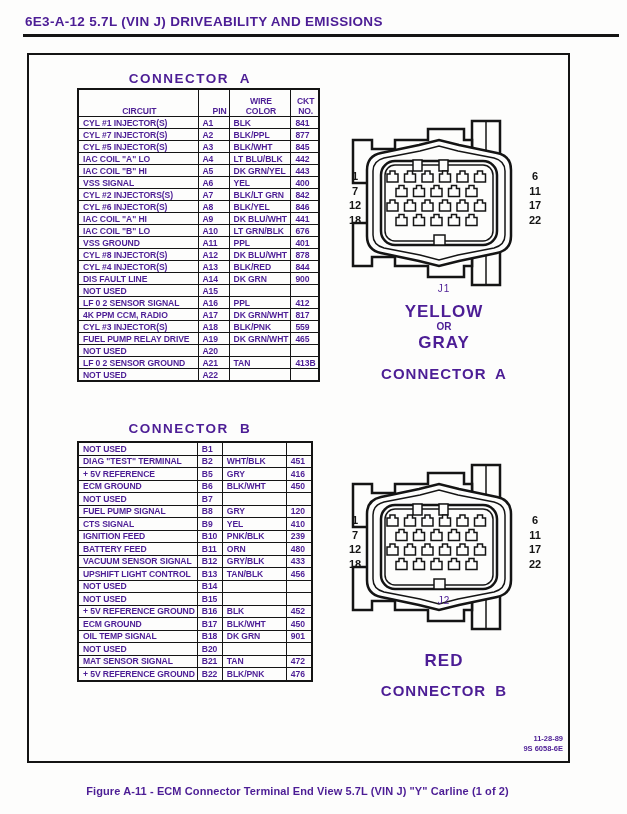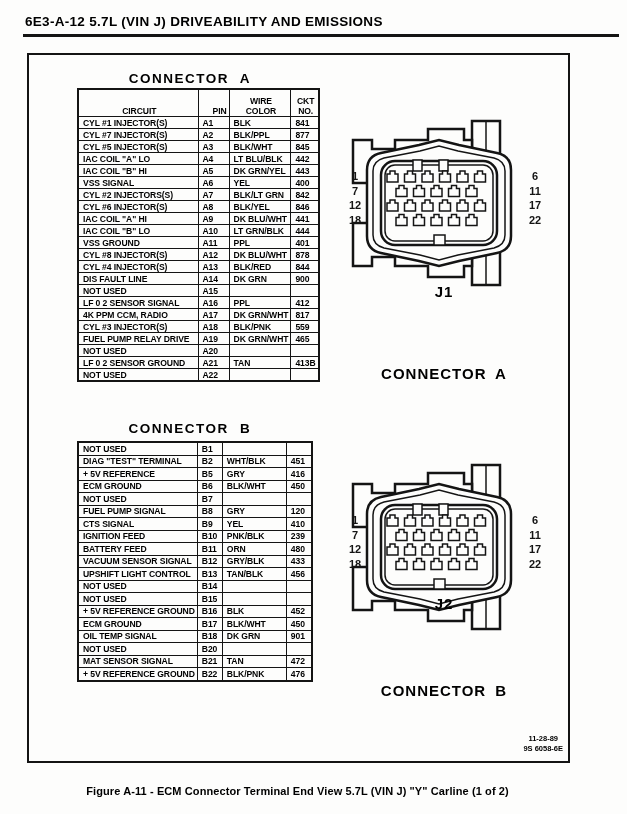--- a/index.html
+++ b/index.html
@@ -1,18 +1,18 @@
 <!DOCTYPE html>
 <html><head>
 <meta charset="utf-8">
 <style>
   html,body{margin:0;padding:0;background:#e8e8e8;}
   .page{
     position:relative;width:627px;height:814px;background:#fdfdfc;
-    font-family:"Liberation Sans",sans-serif;color:#000000;overflow:hidden;
+    font-family:"Liberation Sans",sans-serif;color:#4c1d95;overflow:hidden;
     margin:0 auto;
   }
   .hdr-title{position:absolute;left:25px;top:14px;font-size:13.5px;font-weight:bold;letter-spacing:.3px;white-space:nowrap;}
   .hdr-rule{position:absolute;left:23px;top:34px;width:596px;height:3px;background:#141414;}
   .border-box{position:absolute;left:27px;top:53px;width:539px;height:706px;border:2.5px solid #141414;}
   .abs{position:absolute;}
   .conn-title{font-size:13.5px;font-weight:bold;letter-spacing:1.5px;word-spacing:6px;text-align:center;white-space:nowrap;}
   .tbl{border-collapse:collapse;border:2px solid #141414;table-layout:fixed;}
   .tbl th,.tbl td{border:1.5px solid #141414;font-size:8.6px;font-weight:bold;padding:0 2px 0 4px;letter-spacing:-.1px;overflow:hidden;white-space:nowrap;}
   .tbl th{vertical-align:bottom;text-align:center;height:26px;line-height:10px;}
@@ -21,25 +21,25 @@
   .col-circuit{width:120px;}
   .col-pin{width:21px;}
   .col-color{width:56px;}
   .col-ckt{width:28px;}
   .tbl-b .col-circuit{width:112px;}
   .tbl-b .col-pin{width:25px;}
   .tbl-b .col-color{width:64px;}
   .tbl-b .col-ckt{width:26px;}
   .conn-svg{display:block;}
   .conn-svg text,#ecm-connector-shape text{font-family:"Liberation Sans",sans-serif;font-weight:bold;font-size:11px;fill:#141414;stroke:none;}
-  .diag-label{font-size:15px;font-weight:bold;text-align:center;letter-spacing:1px;}
+  .diag-label{font-size:10px;font-weight:normal;text-align:center;letter-spacing:1px;}
   .color-big{font-size:17px;font-weight:bold;letter-spacing:1px;line-height:19px;text-align:center;}
   .color-or{font-size:10px;font-weight:bold;line-height:12px;text-align:center;}
   .conn-name{font-size:15px;font-weight:bold;letter-spacing:1px;word-spacing:4px;text-align:center;}
-  .revision{font-size:7.5px;font-weight:bold;line-height:9.5px;text-align:center;}
+  .revision{font-size:7.5px;font-weight:bold;line-height:9.5px;text-align:right;}
   .caption{position:absolute;left:27px;top:785px;width:541px;text-align:center;font-size:11px;font-weight:bold;letter-spacing:.1px;white-space:nowrap;}
   .defs-holder{position:absolute;width:0;height:0;overflow:hidden;}
 </style>
 </head>
 <body>
 
 <svg class="defs-holder" aria-hidden="true">
   <defs>
     <path id="ecm-pin" d="M0,3 H3 V0 H8 V3 H11 V11 H0 Z" fill="#fdfdfc" stroke="#141414" stroke-width="1.5"></path>
     <g id="ecm-connector-shape" fill="#fdfdfc" stroke="#141414">
@@ -187,21 +187,21 @@
             <td>IAC COIL "A" HI</td>
             <td>A9</td>
             <td>DK BLU/WHT</td>
             <td>441</td>
           </tr>
 
           <tr>
             <td>IAC COIL "B" LO</td>
             <td>A10</td>
             <td>LT GRN/BLK</td>
-            <td>444</td>
+            <td>676</td>
           </tr>
 
           <tr>
             <td>VSS GROUND</td>
             <td>A11</td>
             <td>PPL</td>
             <td>401</td>
           </tr>
 
           <tr>
@@ -428,26 +428,32 @@
             <td>BLK/PNK</td>
             <td>476</td>
           </tr>
         </tbody>
     </table>
 
     <svg class="conn-svg abs" style="left:310px;top:53px;" width="210" height="190" viewBox="0 0 210 190">
       <use href="#ecm-connector-shape"></use>
     </svg>
     <div class="abs diag-label" style="left:310px;top:228px;width:210px;">J1</div>
+    <div class="abs" style="left:310px;top:247px;width:210px;">
+      <div class="color-big">YELLOW</div>
+      <div class="color-or">OR</div>
+      <div class="color-big">GRAY</div>
+    </div>
     <div class="abs conn-name" style="left:300px;top:310px;width:230px;">CONNECTOR A</div>
 
     <svg class="conn-svg abs" style="left:310px;top:397px;" width="210" height="190" viewBox="0 0 210 190">
       <use href="#ecm-connector-shape"></use>
     </svg>
     <div class="abs diag-label" style="left:310px;top:540px;width:210px;">J2</div>
+    <div class="abs color-big" style="left:310px;top:596px;width:210px;">RED</div>
     <div class="abs conn-name" style="left:300px;top:627px;width:230px;">CONNECTOR B</div>
 
     <div class="abs revision" style="right:5px;top:679px;">
       <div>11-28-89</div>
       <div>9S 6058-6E</div>
     </div>
 
   </div>
 
   <div class="caption">Figure A-11 - ECM Connector Terminal End View  5.7L  (VIN J)  "Y" Carline  (1 of 2)</div>

